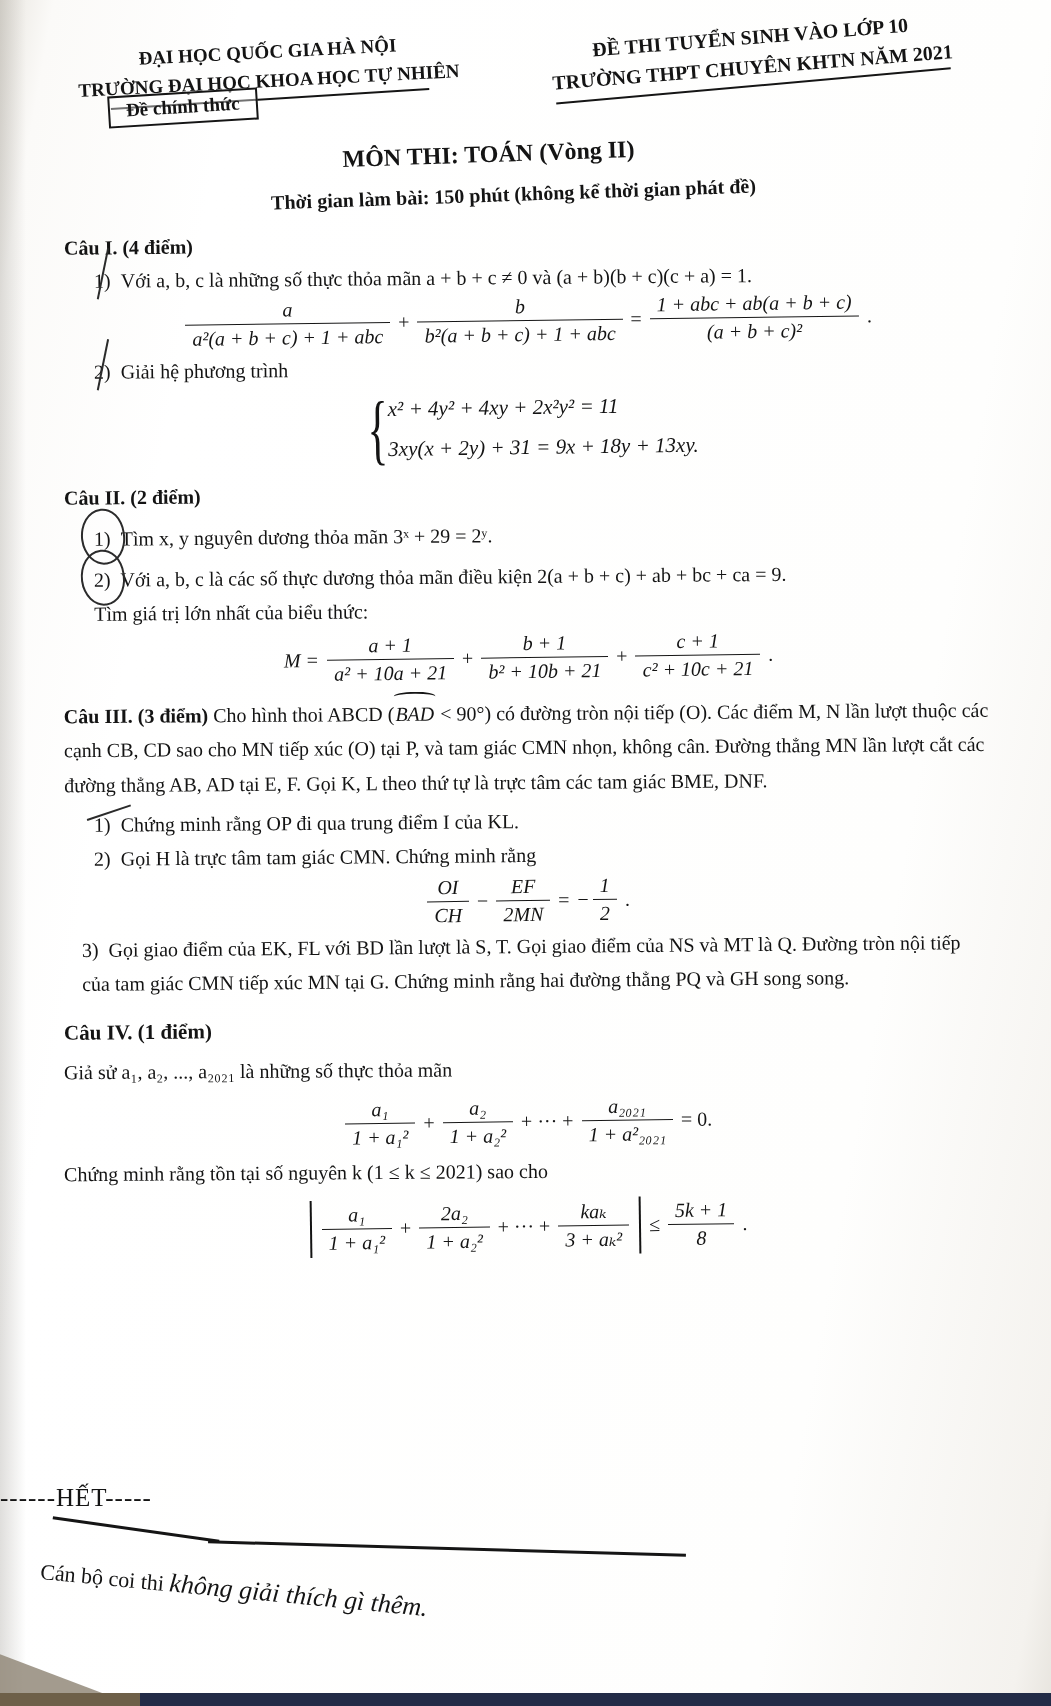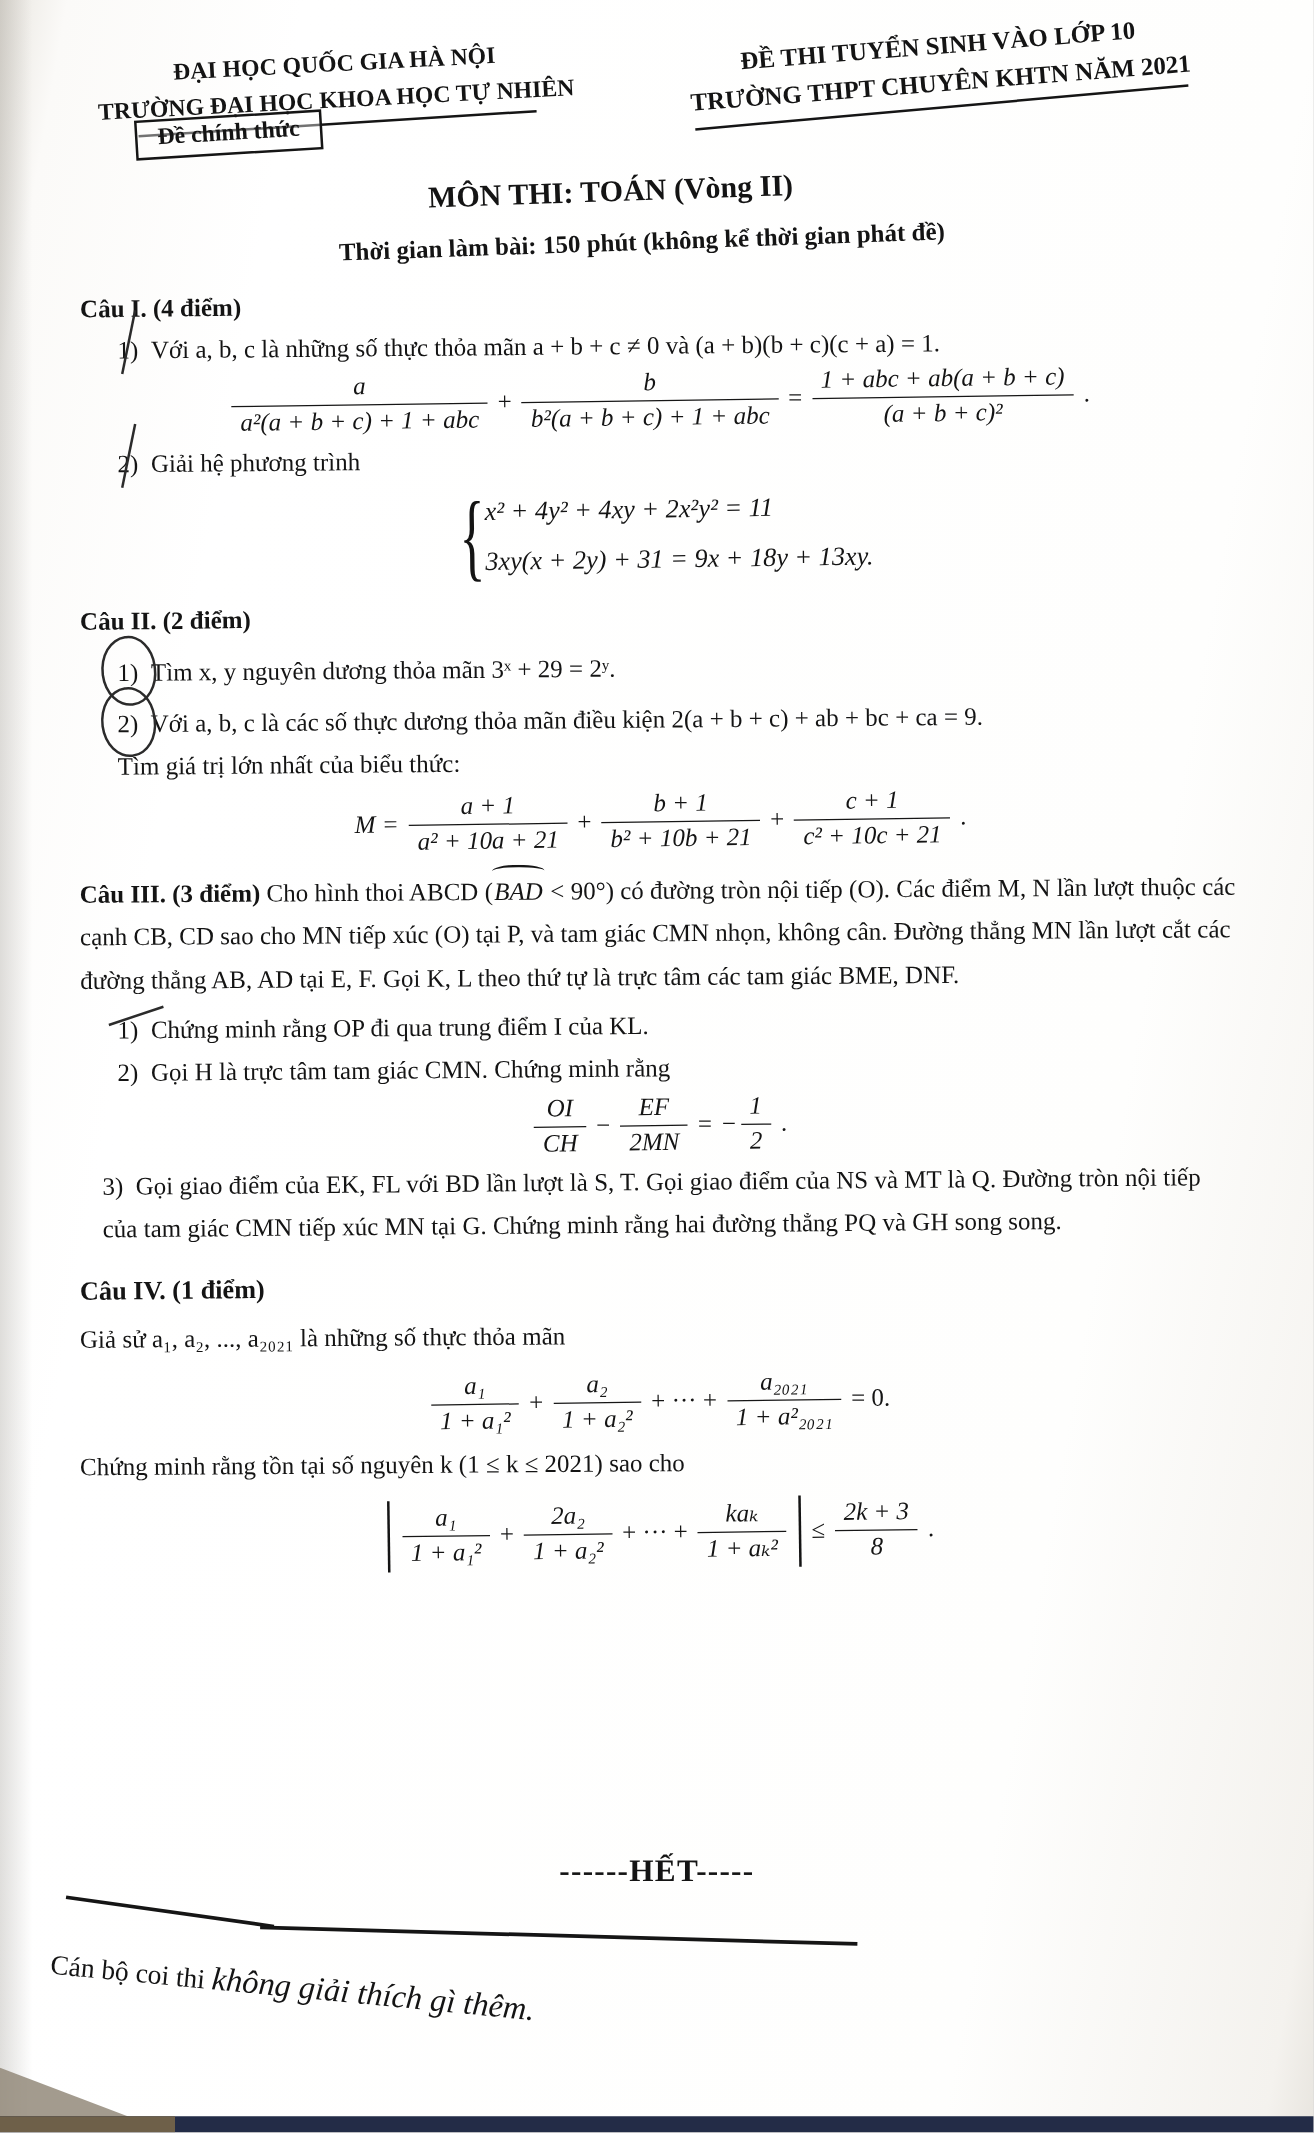--- a/index.html
+++ b/index.html
@@ -57,21 +57,21 @@
     border-top:2px solid #151515;border-radius:100% 100% 0 0;}
   .abs{display:inline-flex;align-items:center;gap:8px;border-left:2px solid #141414;border-right:2px solid #141414;padding:2px 10px;}
 
   
   .circled::after{content:"";position:absolute;left:-13px;top:-13px;width:40px;height:52px;
     border:2px solid #2b2b2b;border-radius:52% 48% 50% 50%;transform:rotate(-7deg);pointer-events:none;}
   .slashed::before{content:"";position:absolute;left:8px;top:-16px;width:2px;height:52px;background:#2b2b2b;transform:rotate(12deg);}
   .struck::before{content:"";position:absolute;left:-8px;top:4px;width:46px;height:2px;background:#2b2b2b;transform:rotate(-18deg);}
 
   
-  .het{position:absolute;left:0;right:0;top:1484px;text-align:center;font-weight:bold;font-size:25px;letter-spacing:1px;}
+  .het{position:absolute;left:0;right:0;top:1484px;text-align:left;font-weight:normal;font-size:25px;letter-spacing:1px;}
   .fold1{position:absolute;left:52px;top:1528px;width:168px;height:3.2px;background:#151515;transform:rotate(8deg);}
   .fold2{position:absolute;left:208px;top:1547px;width:478px;height:3.4px;background:#151515;transform:rotate(1.6deg);}
   .note{position:absolute;left:42px;top:1556px;font-size:26px;font-style:italic;transform:rotate(5.5deg);transform-origin:left top;white-space:nowrap;}
   .note .plain{font-style:normal;font-size:22px;}
 
   .corner-bl{position:absolute;left:0;bottom:10px;width:110px;height:58px;background:#93897a;
     clip-path:polygon(0 100%,0 28%,100% 100%);opacity:.85;}
   .bottom-strip{position:absolute;left:0;bottom:0;width:100%;height:13px;background:#232c47;}
   .bottom-strip-l{position:absolute;left:0;bottom:0;width:140px;height:13px;background:#6e6049;}
   .edge-l{position:absolute;left:0;top:0;bottom:0;width:26px;background:linear-gradient(90deg,rgba(110,105,95,.22),rgba(110,105,95,0));}
@@ -218,26 +218,26 @@
             <span class="den">1 + a₁²</span>
           </span>
         <span class="op">+</span>
         <span class="frac">
             <span class="num">2a₂</span>
             <span class="den">1 + a₂²</span>
           </span>
         <span class="op">+ ··· +</span>
         <span class="frac">
             <span class="num">kaₖ</span>
-            <span class="den">1 + aₖ²</span>
+            <span class="den">3 + aₖ²</span>
           </span>
       </span>
       <span class="op">≤</span>
       <span class="frac">
-          <span class="num">2k + 3</span>
+          <span class="num">5k + 1</span>
           <span class="den">8</span>
         </span>
       <span class="op">.</span>
     </div>
 
   </div>
 
   <div class="stamp">Đề chính thức</div>
 
   <div class="het">------HẾT-----</div>

